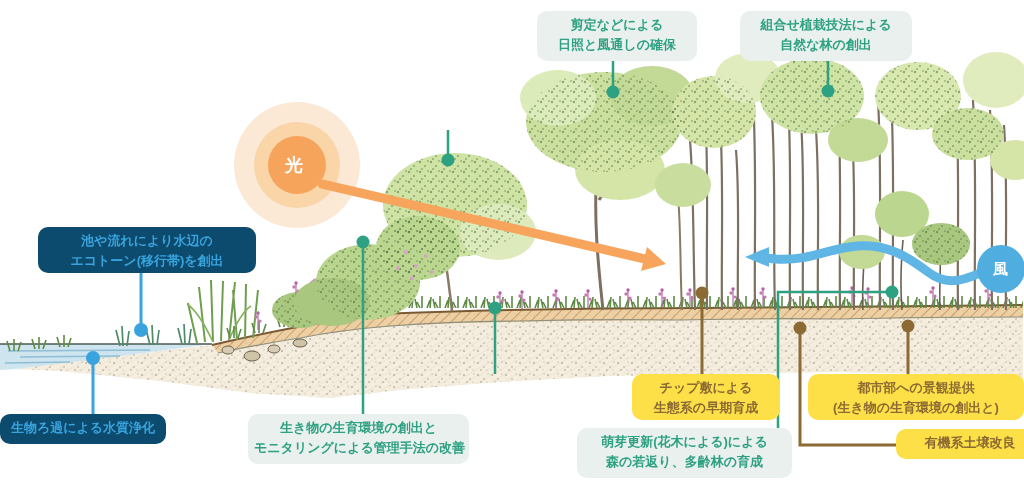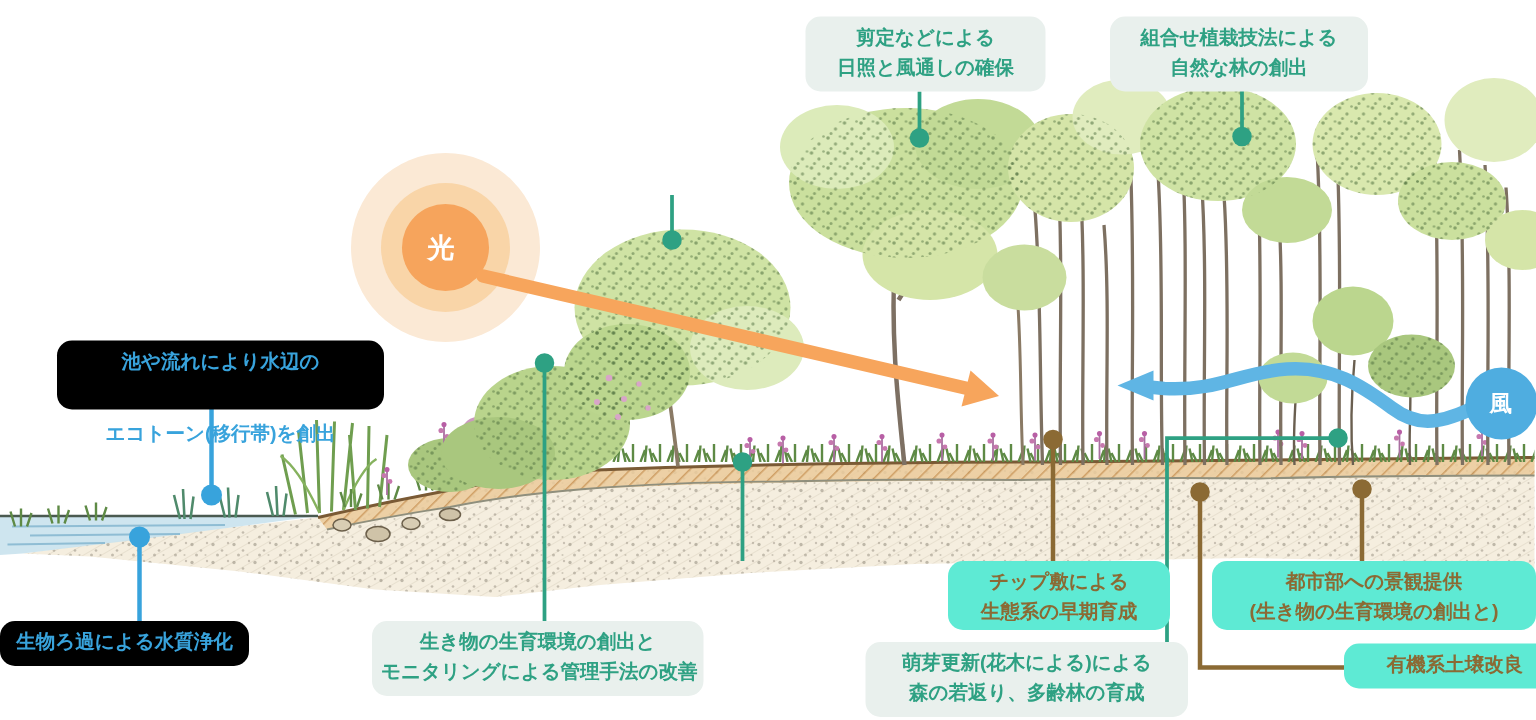--- a/index.html
+++ b/index.html
@@ -4,22 +4,22 @@
 <style>
   html,body{margin:0;padding:0;background:#fff;}
   .stage{position:relative;width:1024px;height:480px;background:#ffffff;overflow:hidden;
          font-family:"Liberation Sans","DejaVu Sans",sans-serif;}
   .stage svg{position:absolute;left:0;top:0;z-index:1;}
   .anno{position:absolute;z-index:3;font-size:13px;font-weight:bold;text-align:center;
         line-height:1.5;border-radius:10px;padding:4px 6px;box-sizing:border-box;
         display:flex;flex-direction:column;justify-content:flex-start;}
   .anno span{display:block;white-space:nowrap;}
   .green{color:#2EA183;background:#E9F0ED;}
-  .blue{color:#38A3DC;background:#000000;gap:28px;}
-  .brown{color:#8B6A34;background:#5eead4;}
+  .blue{color:#38A3DC;background:#0c4a6e;}
+  .brown{color:#8B6A34;background:#fde047;}
   .bubble-label{position:absolute;z-index:3;color:#fff;font-weight:bold;}
   .sun-label{left:285px;top:153px;font-size:18px;}
   .wind-label{left:993px;top:260px;font-size:15px;}
 </style>
 </head>
 <body>
 
 <div class="stage">
 
 <svg width="1024" height="480" viewBox="0 0 1024 480">

